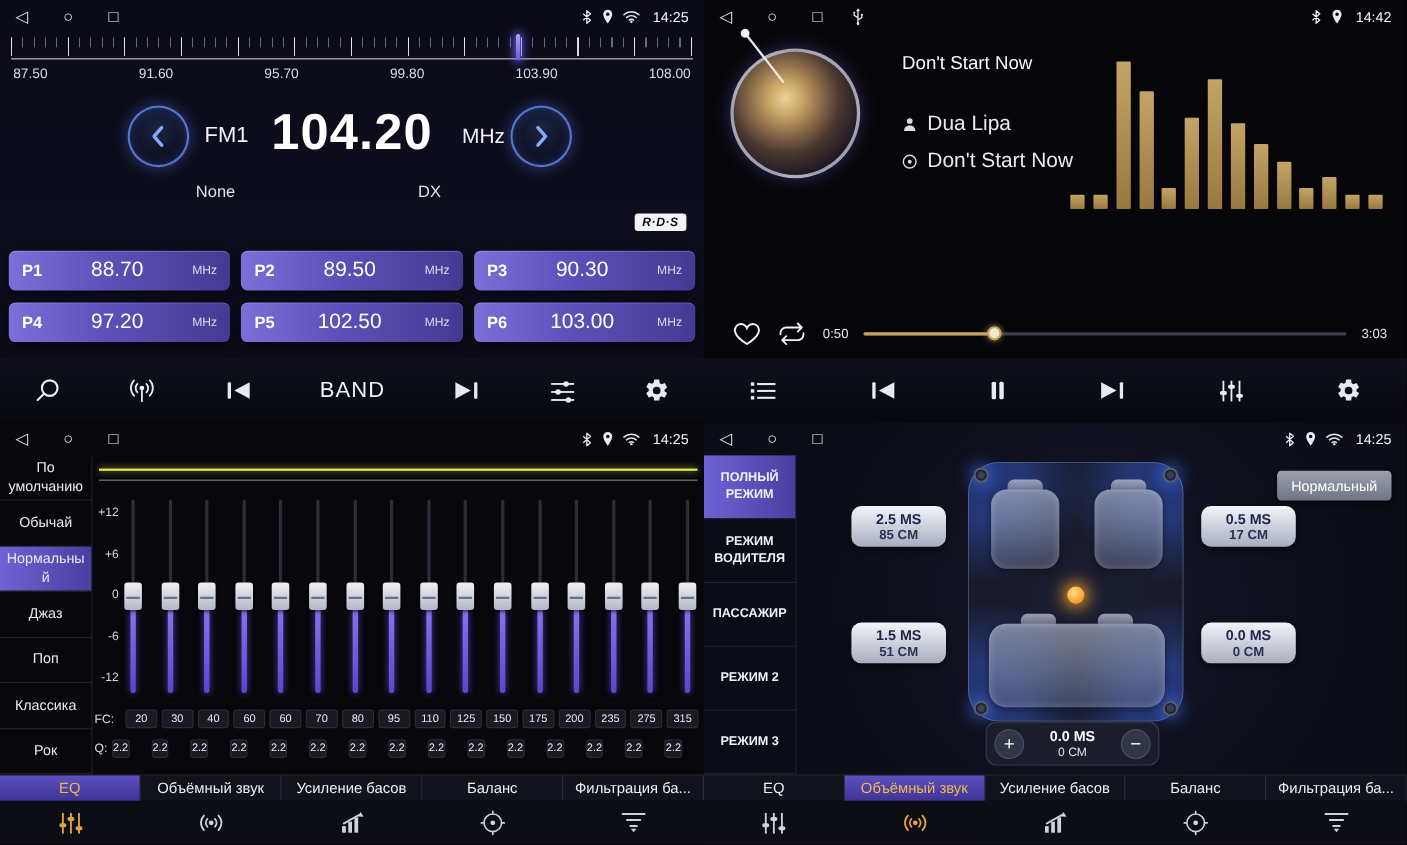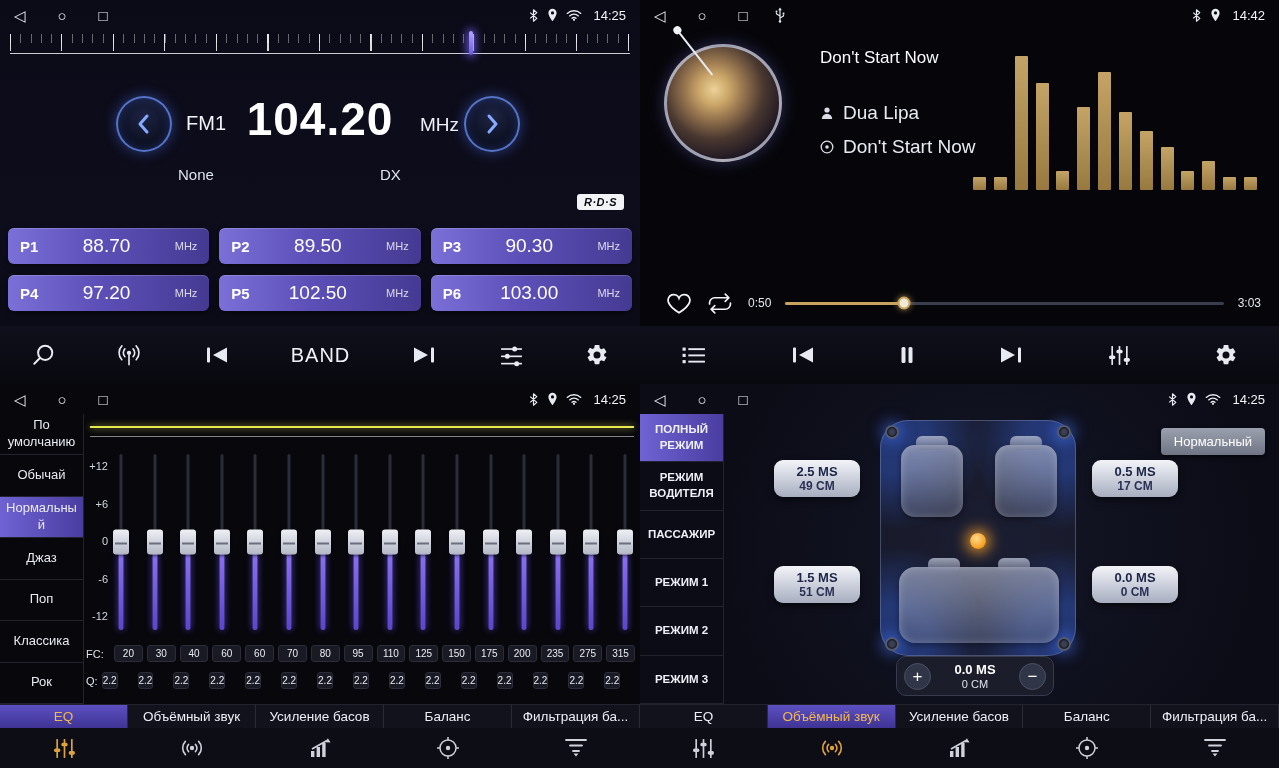--- a/index.html
+++ b/index.html
@@ -187,20 +187,28 @@
             </svg>
           </span>
         <span class="sb-time">14:25</span>
       </div>
     </header>
 
     <div class="scale">
       <div class="ticks"></div>
       <div class="scale-line"></div>
       <div class="pointer" style="left: 74%;"></div>
+      <div class="scale-labels">
+        <span>87.50</span>
+        <span>91.60</span>
+        <span>95.70</span>
+        <span>99.80</span>
+        <span>103.90</span>
+        <span>108.00</span>
+      </div>
     </div>
 
     <div class="tune-btn" id="tune-down">
       <span class="icon">
           <svg width="16" height="22" viewBox="0 0 16 22">
             <polyline points="11,3 4,11 11,19" fill="none" stroke="#86aaff" stroke-width="3" stroke-linecap="round" stroke-linejoin="round"></polyline>
           </svg>
         </span>
     </div>
     <span class="band-label">FM1</span>
@@ -693,41 +701,40 @@
             </svg>
           </span>
         <span class="sb-time">14:25</span>
       </div>
     </header>
 
     <nav class="side-list">
       <div class="side-item sf-mode selected">ПОЛНЫЙ РЕЖИМ</div>
       <div class="side-item sf-mode">РЕЖИМ ВОДИТЕЛЯ</div>
       <div class="side-item sf-mode">ПАССАЖИР</div>
-      <div class="side-item sf-mode">РЕЖИМ 1</div>
       <div class="side-item sf-mode">РЕЖИМ 2</div>
       <div class="side-item sf-mode">РЕЖИМ 3</div>
     </nav>
 
     <div class="sf-badge">Нормальный</div>
 
     <div class="car">
       <div class="speaker" id="spk-fl"></div>
       <div class="speaker" id="spk-fr"></div>
       <div class="speaker" id="spk-rl"></div>
       <div class="speaker" id="spk-rr"></div>
       <div class="seat" id="seat-fl"></div>
       <div class="seat" id="seat-fr"></div>
       <div class="seat" id="seat-rear"></div>
       <div class="listen-dot"></div>
     </div>
 
     <div class="delay-chip" id="chip-fl">
       <div class="delay-ms">2.5 MS</div>
-      <div class="delay-cm">49 CM</div>
+      <div class="delay-cm">85 CM</div>
     </div>
     <div class="delay-chip" id="chip-fr">
       <div class="delay-ms">0.5 MS</div>
       <div class="delay-cm">17 CM</div>
     </div>
     <div class="delay-chip" id="chip-rl">
       <div class="delay-ms">1.5 MS</div>
       <div class="delay-cm">51 CM</div>
     </div>
     <div class="delay-chip" id="chip-rr">

